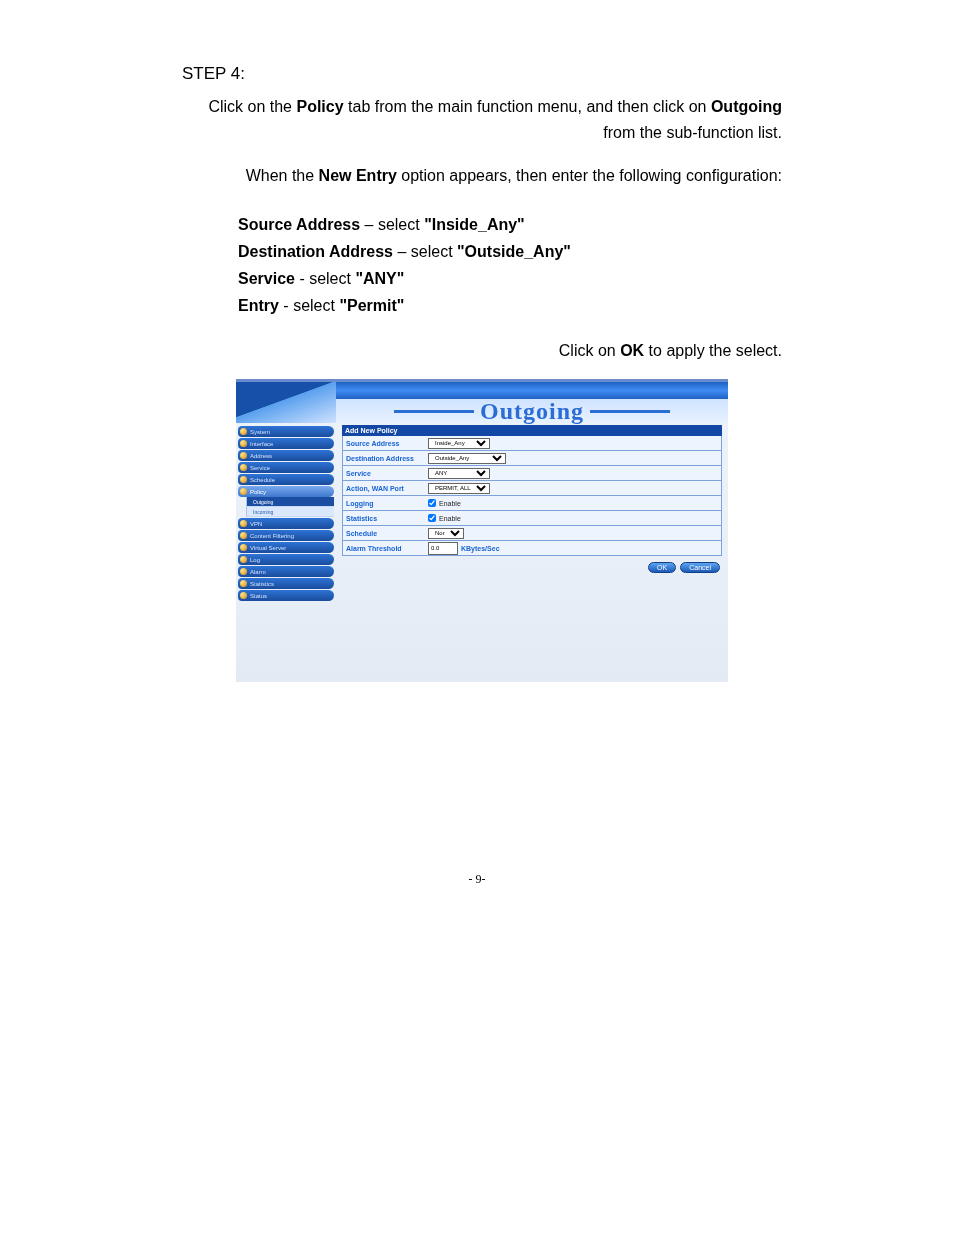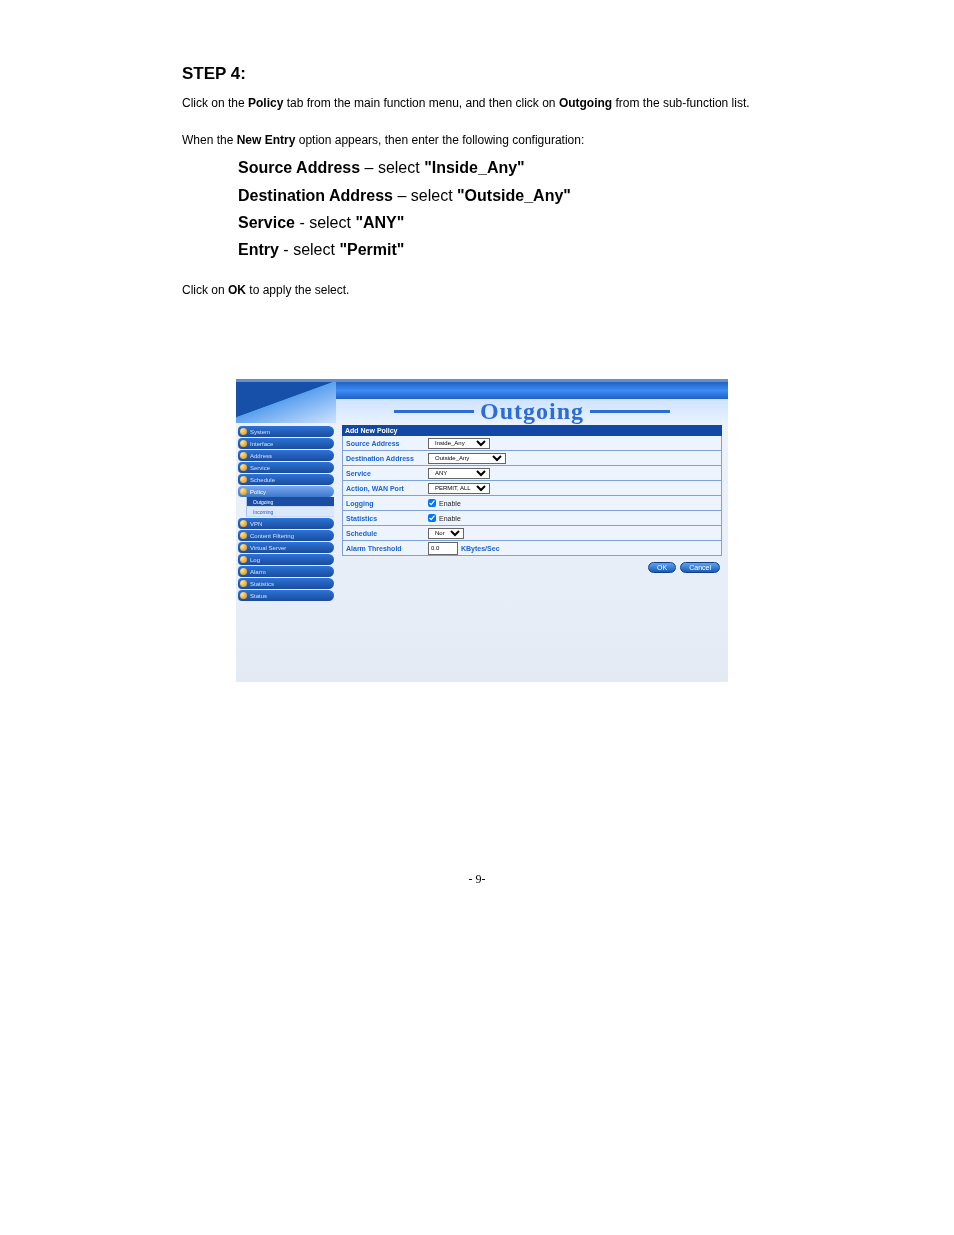--- a/index.html
+++ b/index.html
@@ -12,27 +12,28 @@
   }
   .doc {
     position: absolute;
     left: 182px;
     top: 64px;
     width: 600px;
     color: #000;
   }
   .step-heading {
     font-size: 17px;
-    font-weight: bold;
+    font-weight: normal;
     margin: 0 0 10px 0;
   }
   .para {
-    font-size: 12px;
+    font-size: 16px;
     line-height: 1.6;
     margin: 0 0 18px 0;
+    text-align: right;
   }
   .indented {
     margin-left: 56px;
     font-size: 16px;
     line-height: 1.7;
   }
   .indented div { margin: 0; }
   b { font-weight: bold; }
 
   
@@ -205,21 +206,21 @@
 <body>
 
 <div class="doc">
   <p class="step-heading">STEP 4:</p>
 
   <p class="para">
     <span>Click on the </span><b>Policy</b><span> tab from the main function menu, and then click on </span><b>Outgoing</b><span> from the sub-function list.</span>
   </p>
 
 
-  <p class="para" style="margin-bottom:4px">
+  <p class="para" style="margin-bottom:22px">
     <span>When the </span><b>New Entry</b><span> option appears, then enter the following configuration:</span>
   </p>
 
   <div class="indented">
     <div><b>Source Address</b><span> – select </span><b>"Inside_Any"</b></div>
     <div><b>Destination Address</b><span> – select </span><b>"Outside_Any"</b></div>
     <div><b>Service</b><span> - select </span><b>"ANY"</b></div>
     <div><b>Entry</b><span> - select   </span><b>"Permit"</b></div>
   </div>
 

